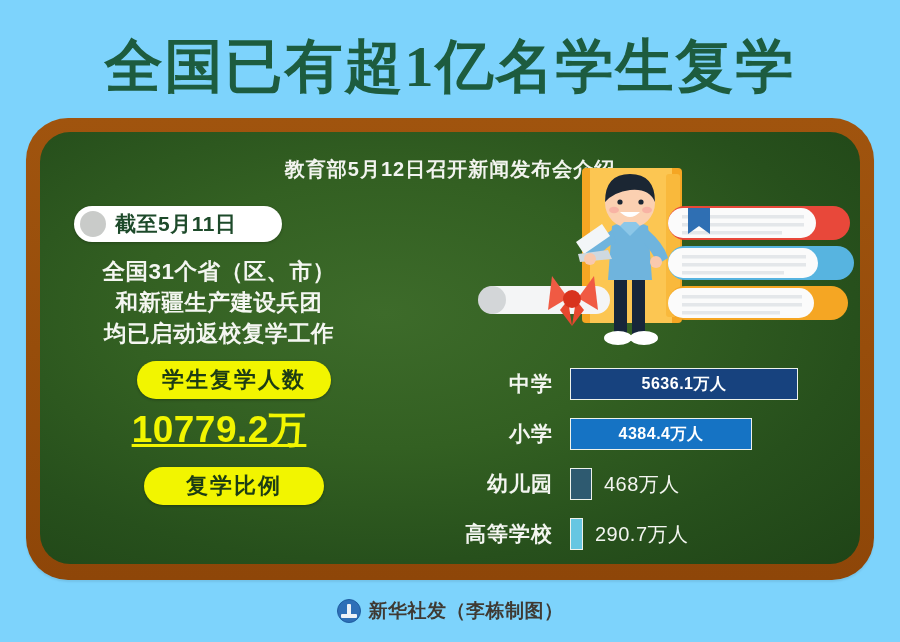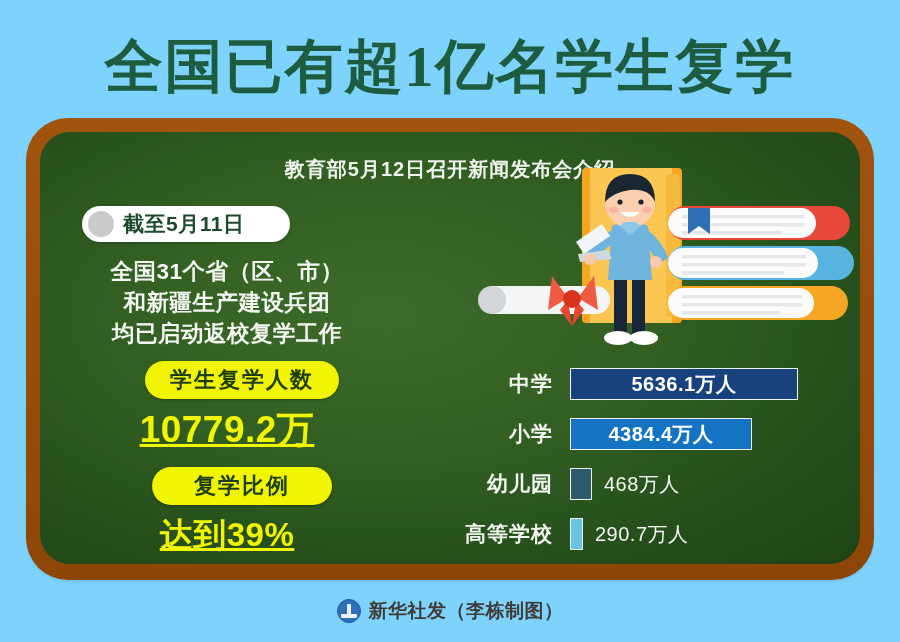--- a/index.html
+++ b/index.html
@@ -38,21 +38,21 @@
 
   
   .subtitle{
     position:absolute;left:0;top:24px;width:100%;
     text-align:center;
     font-size:20px;font-weight:bold;color:#f2f4ef;
     letter-spacing:1px;white-space:nowrap;
   }
 
   
-  .left{position:absolute;left:22px;top:74px;width:360px;}
+  .left{position:absolute;left:14px;top:74px;width:360px;}
 
   .date-badge{
     display:flex;align-items:center;
     width:208px;height:36px;
     margin-left:20px;
     background:#ffffff;border-radius:18px;
     box-shadow:0 1px 3px rgba(0,0,0,.25);
   }
   .date-dot{
     width:26px;height:26px;border-radius:50%;
@@ -99,21 +99,21 @@
     width:113px;text-align:right;padding-right:17px;
     color:#f3f5f0;font-size:21px;font-weight:bold;
     letter-spacing:1px;white-space:nowrap;flex:0 0 auto;
   }
   .bar{
     height:32px;border:1.5px solid #eef2ec;box-sizing:border-box;
     display:flex;align-items:center;justify-content:center;
     flex:0 0 auto;
   }
   .bar span{
-    color:#ffffff;font-size:20px;font-weight:bold;letter-spacing:0.5px;
+    color:#ffffff;font-size:16px;font-weight:bold;letter-spacing:0.5px;
     white-space:nowrap;
   }
   .out-val{
     margin-left:12px;color:#f3f5f0;font-size:20px;font-weight:normal;
     letter-spacing:0.5px;white-space:nowrap;
   }
 
   
   .footer{
     position:absolute;left:0;top:598px;width:900px;
@@ -163,21 +163,20 @@
         </div>
 
         <div class="pill">
           <span>学生复学人数</span>
         </div>
         <div class="bigval">10779.2万</div>
 
         <div class="pill narrow">
           <span>复学比例</span>
         </div>
-        <div class="bigval small">达到39%</div>
 
       </div>
 
       <div class="illus">
         <svg width="400" height="200" viewBox="0 0 400 200">
 
           <rect x="122" y="10" width="100" height="155" rx="4" fill="#f5a623"></rect>
           <rect x="130" y="10" width="82" height="155" fill="#fcc652"></rect>
           <rect x="206" y="16" width="14" height="143" rx="3" fill="#f9b93c"></rect>
 

